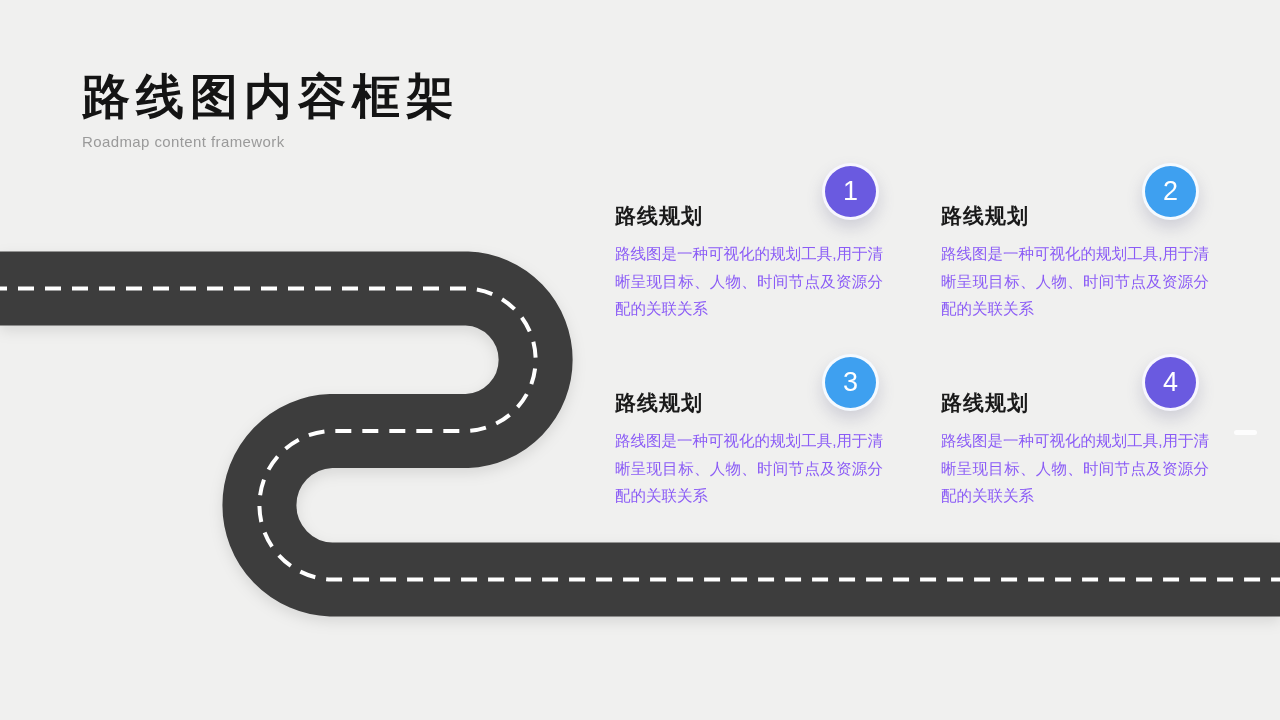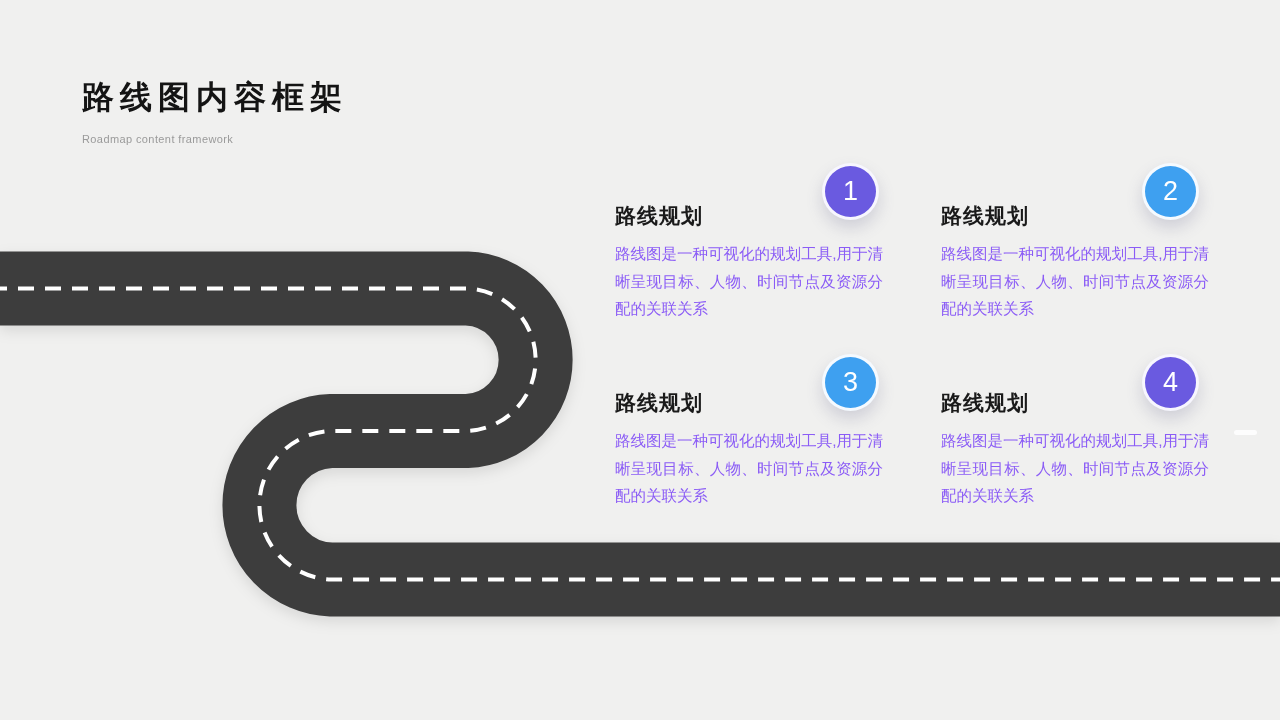--- a/index.html
+++ b/index.html
@@ -14,29 +14,29 @@
     overflow: hidden;
   }
 
   
   .header {
     position: absolute;
     left: 82px;
     top: 72px;
   }
   .title {
-    font-size: 32px;
+    font-size: 48px;
     line-height: 50px;
     font-weight: 700;
     letter-spacing: 6px;
     color: #141414;
   }
   .subtitle {
     margin-top: 11px;
-    font-size: 11px;
+    font-size: 15px;
     letter-spacing: 0.4px;
     color: #9a9a9a;
   }
 
   
   .road-svg {
     position: absolute;
     left: 0;
     top: 0;
     width: 1280px;

